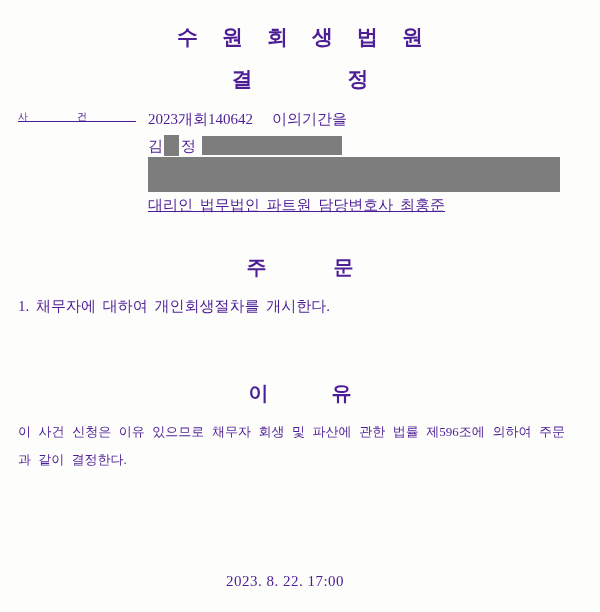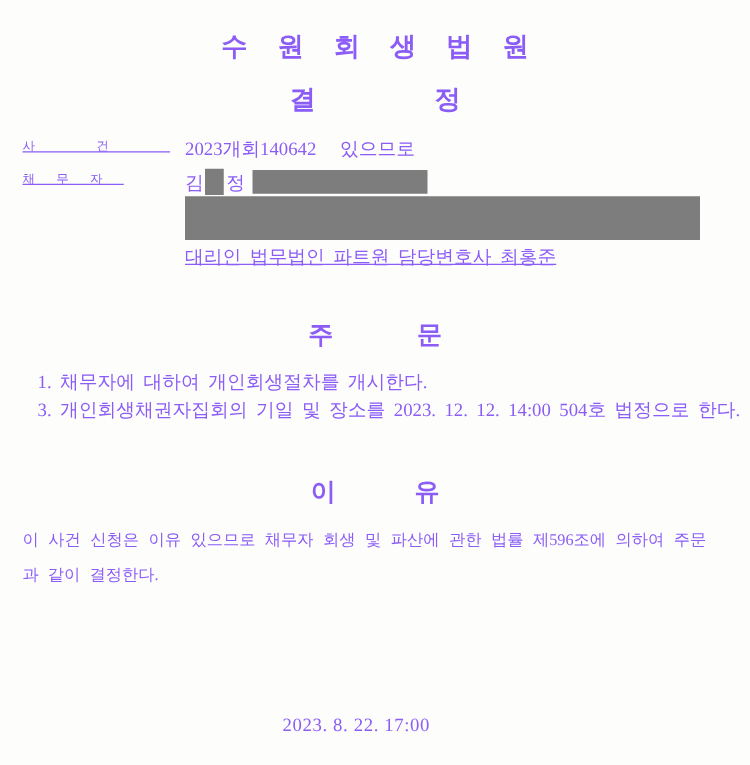--- a/index.html
+++ b/index.html
@@ -6,21 +6,21 @@
     margin: 0;
     padding: 0;
     background: #ffffff;
   }
   .page {
     position: relative;
     width: 600px;
     height: 612px;
     background: #fdfdfc;
     font-family: "Liberation Serif", "DejaVu Serif", serif;
-    color: #8b5cf6;
+    color: #4c1d95;
     overflow: hidden;
   }
   .abs { position: absolute; }
 
   
   .court-title {
     top: 23px; left: 0; width: 600px;
     text-align: center;
     font-size: 21px; font-weight: bold;
     letter-spacing: 24px; text-indent: 24px;
@@ -99,21 +99,20 @@
 
   
   .order-list {
     top: 295px; left: 18px; width: 560px;
     font-size: 15px;
     line-height: 23px;
   }
   .order-item {
     word-spacing: 3px;
     white-space: nowrap;
-    margin-left: 12px;
   }
 
   
   .reason-body {
     top: 418px; left: 18px; width: 547px;
     font-size: 13px;
     line-height: 27.5px;
     text-align: justify;
     word-spacing: 4px;
   }
@@ -130,37 +129,35 @@
 <body>
 
 <div class="page">
 
   <div class="abs court-title">수원회생법원</div>
 
   <div class="abs h-decision">결정</div>
 
   <div class="abs row-label label-case">사건</div>
   <div class="abs row-value value-case">
-    <span>2023개회140642</span><span class="case-type">있으므로</span>
+    <span>2023개회140642</span><span class="case-type">이의기간을</span>
   </div>
 
-  <div class="abs row-label label-debtor">채무자</div>
   <div class="abs row-value value-debtor">
     <span>김</span><span class="redact redact-small"></span><span>정</span><span class="redact redact-line"></span>
   </div>
 
   <div class="redact-block"></div>
 
   <div class="abs representative">대리인 법무법인 파트원 담당변호사 최홍준</div>
 
   <div class="abs h-order">주문</div>
 
   <div class="abs order-list">
     <div class="order-item">1. 채무자에 대하여 개인회생절차를 개시한다.</div>
-    <div class="order-item">3. 개인회생채권자집회의 기일 및 장소를 2023. 12. 12. 14:00 504호 법정으로 한다.</div>
   </div>
 
   <div class="abs h-reason">이유</div>
 
   <div class="abs reason-body">이 사건 신청은 이유 있으므로 채무자 회생 및 파산에 관한 법률 제596조에 의하여 주문과 같이 결정한다.</div>
 
   <div class="abs decision-date">2023. 8. 22. 17:00</div>
 
 </div>
 

